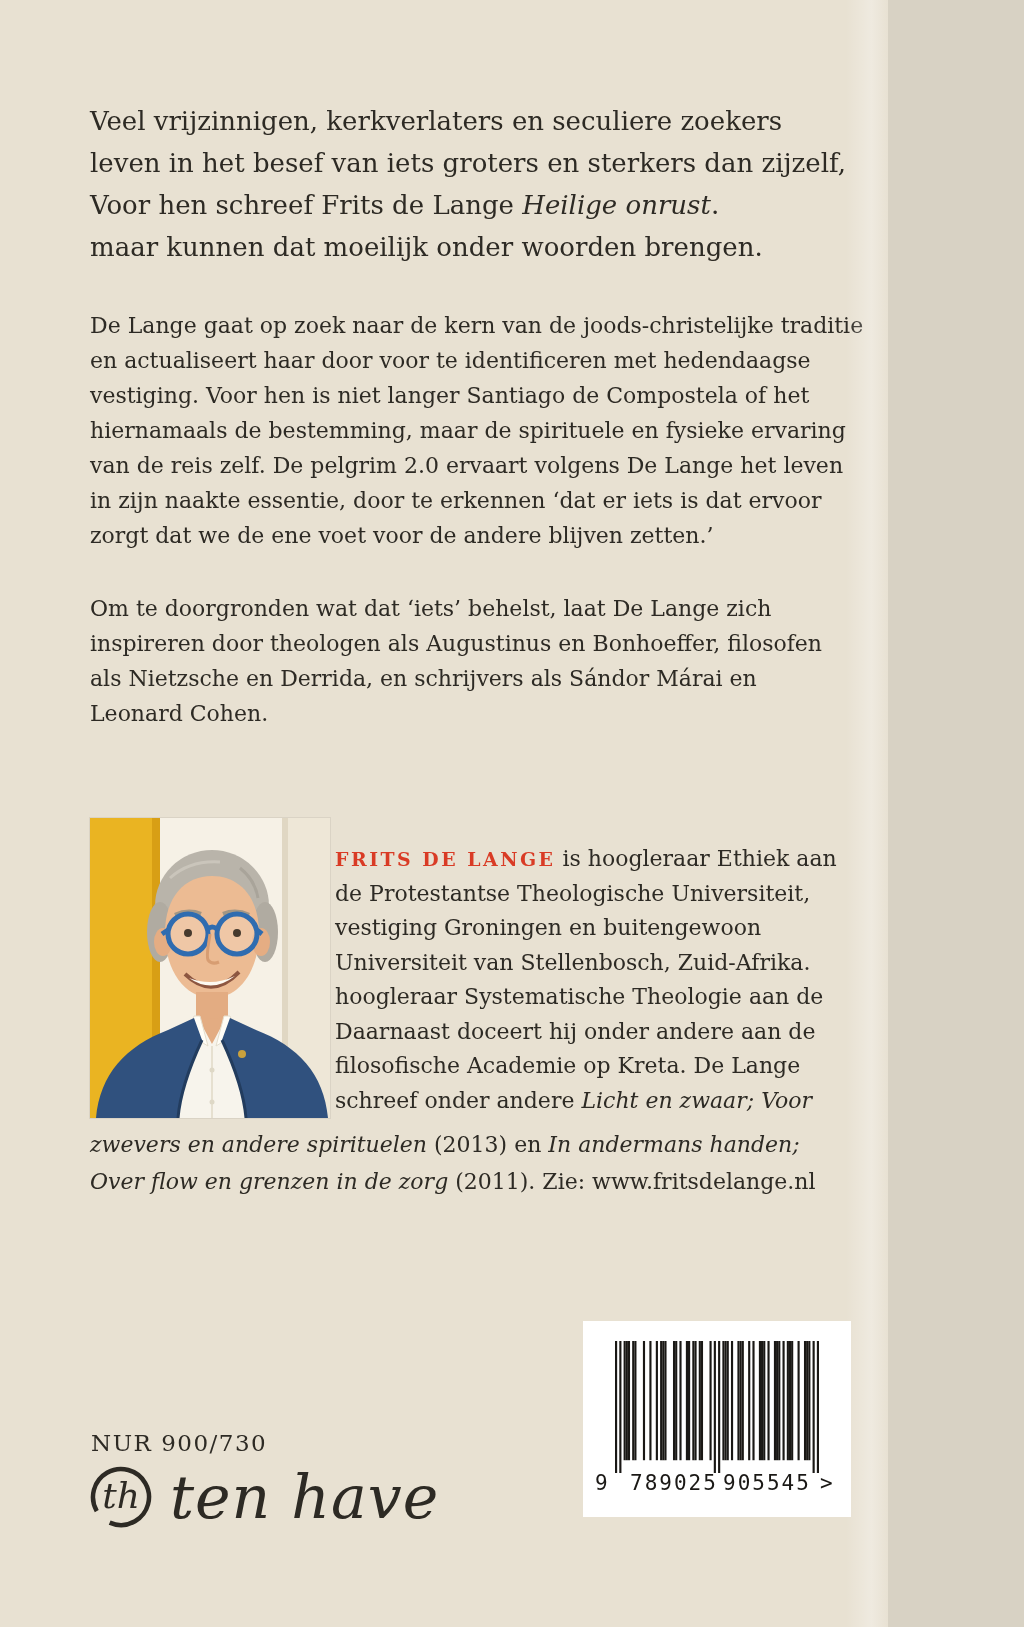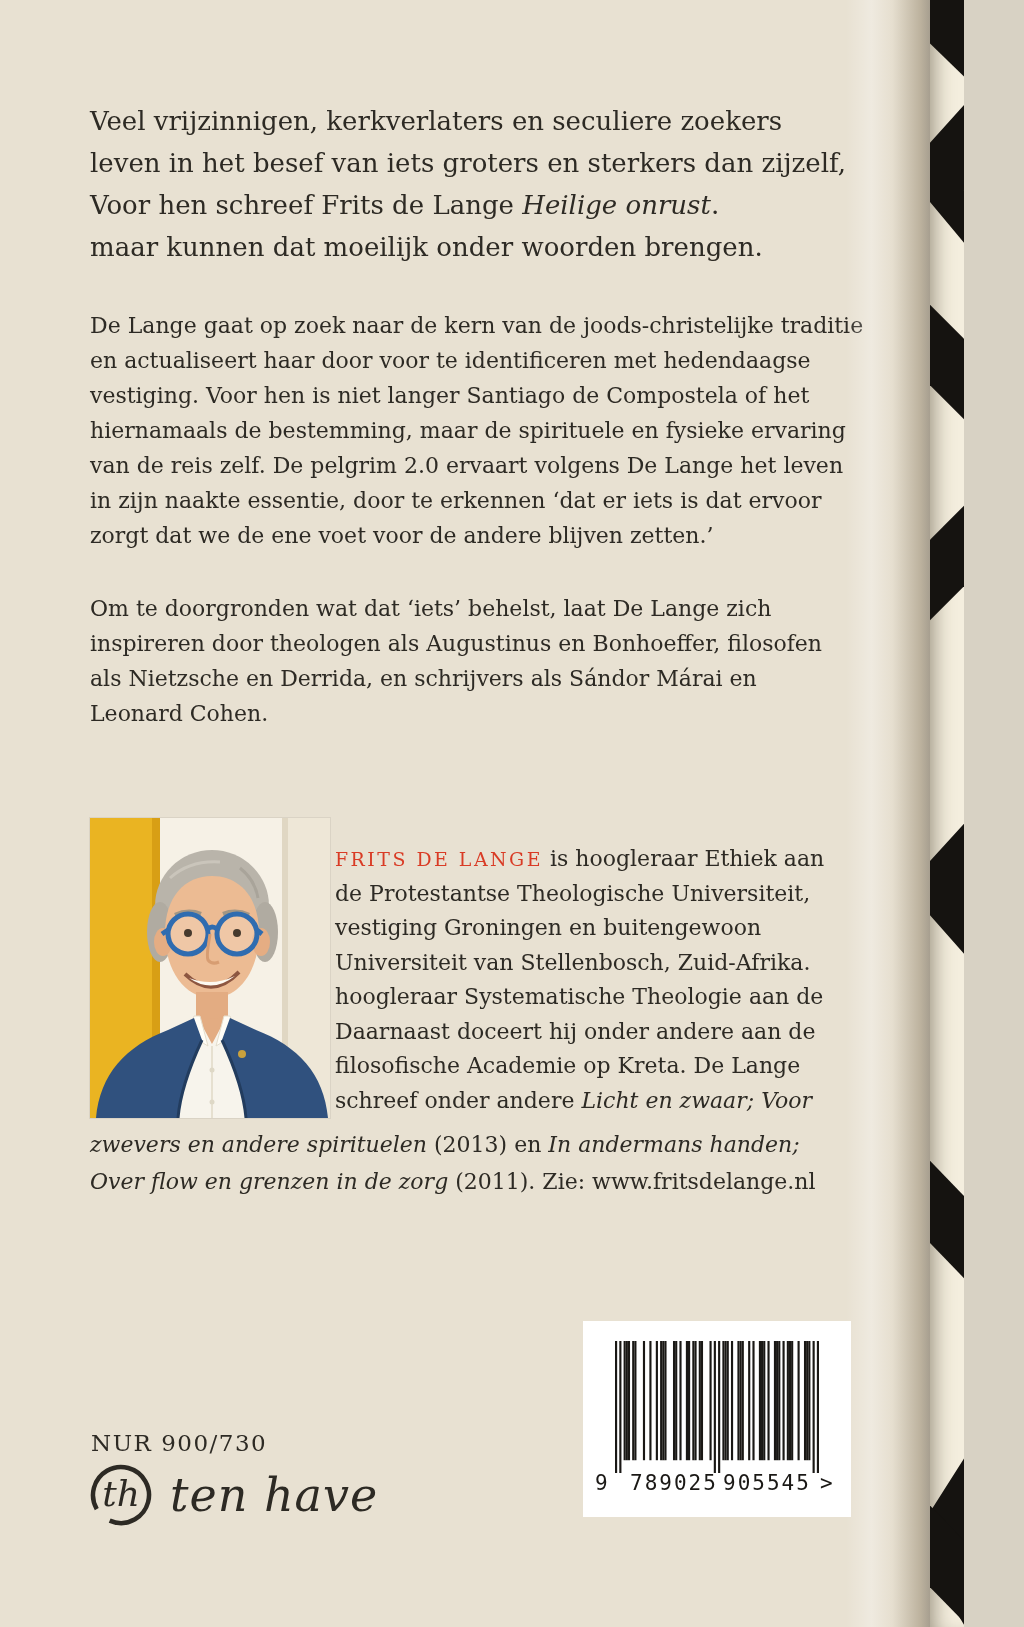--- a/index.html
+++ b/index.html
@@ -1,26 +1,26 @@
 <!DOCTYPE html>
 <html style="--c-background: #e8e1d2; --c-strip-background: #f4eede; --c-text: #2d2a24; --c-accent-red: #d93b25; --c-pattern-black: #151310; --c-barcode-box: #ffffff;"><head>
 <meta charset="utf-8">
 <style>
   html,body{margin:0;padding:0;background:#d8d2c4;}
   .page{
-    position:relative;width:964px;height:1627px;overflow:hidden;
+    position:relative;width:888px;height:1627px;overflow:hidden;
     background:var(--c-background,#e8e1d2);
     color:var(--c-text,#2d2a24);
     font-family:"DejaVu Serif", "Liberation Serif", serif;
   }
   .rt .rt-line{white-space:nowrap;}
   .it{font-style:italic;}
   .red-caps{
     color:var(--c-accent-red,#d93b25);
-    font-weight:normal;letter-spacing:2.5px;font-size:0.86em;text-align:center;
+    font-weight:bold;letter-spacing:2.5px;font-size:0.86em;text-align:center;
   }
   .intro{position:absolute;left:90px;top:100px;font-size:26px;line-height:42px;}
   .body-par{position:absolute;left:90px;font-size:22px;line-height:35px;}
   .par1{top:308px;}
   .par2{top:591px;}
   .bio{position:absolute;left:90px;top:818px;width:770px;height:390px;}
   .photo{
     position:absolute;left:0;top:0;width:240px;height:300px;overflow:hidden;
     box-shadow:0 0 0 1px rgba(0,0,0,0.06);
   }
@@ -28,21 +28,21 @@
   .bio-below{position:absolute;left:0;top:308px;font-size:22px;line-height:37px;}
   .nur{position:absolute;left:91px;top:1430px;font-size:23px;letter-spacing:1.5px;}
   .publisher{position:absolute;left:88px;top:1462px;display:flex;align-items:center;}
   .monogram{position:relative;width:66px;height:66px;}
   .monogram svg{position:absolute;left:0;top:0;}
   .monogram .tg{
     position:absolute;left:0;top:0;width:66px;height:66px;
     display:flex;align-items:center;justify-content:center;
     font-style:italic;font-weight:normal;font-size:36px;padding-bottom:4px;box-sizing:border-box;
   }
-  .pubname{font-style:italic;font-size:46px;margin-left:16px;letter-spacing:1px;}
+  .pubname{font-style:italic;font-size:60px;margin-left:16px;letter-spacing:1px;}
   
   .bc-box{
     position:absolute;left:583px;top:1321px;width:268px;height:196px;
     background:var(--c-barcode-box,#fff);
   }
   .bc-box svg{position:absolute;left:32px;top:20px;width:204px;height:132px;fill:#1a1815;}
   .bc-digits{
     position:absolute;left:0;top:150px;width:268px;height:30px;
     font-family:"DejaVu Sans Mono", "Liberation Mono", monospace;
     font-size:21px;color:#1a1815;

